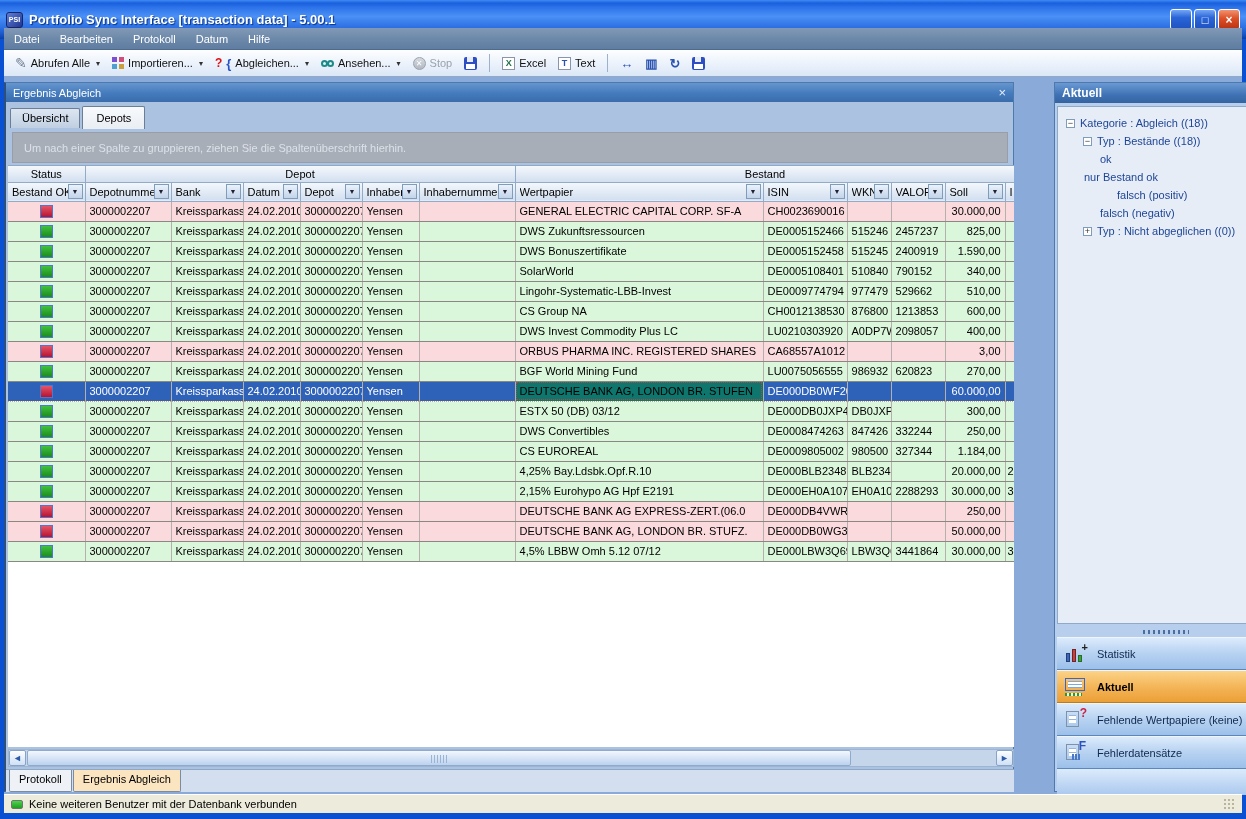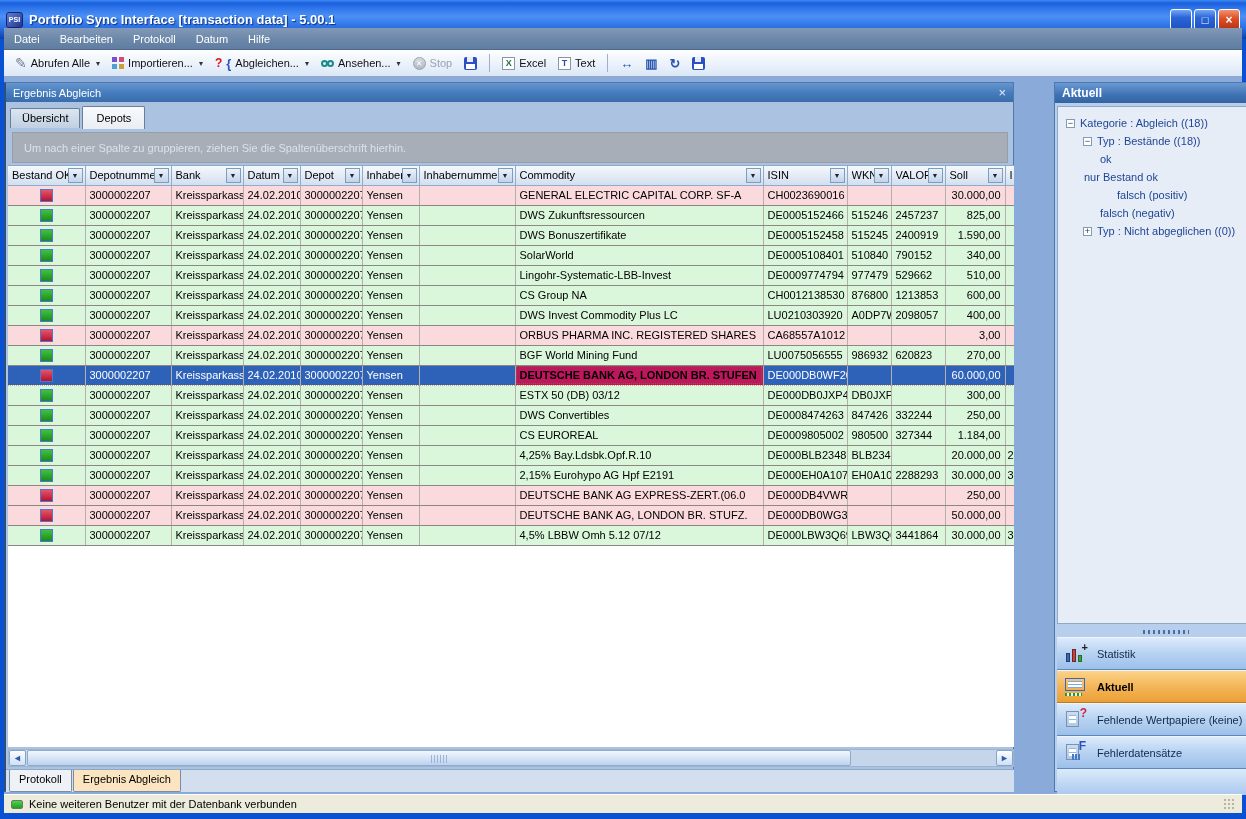--- a/index.html
+++ b/index.html
@@ -70,21 +70,21 @@
   td { height:20px; border-right:1px solid #b5b0ab; border-bottom:1px solid #8b8884; }
   tr.ok td { background:#dbf7db; }
   tr.err td { background:#fbdade; }
   td.stat { text-align:center; padding:1px 0; }
   .sicon { width:13px; height:13px; display:inline-block; border:1px solid #4d78cf; vertical-align:middle; }
   .sicon.g { background:linear-gradient(#3fc23f,#1d8a1d); }
   .sicon.r { background:linear-gradient(#e4556a,#b5132f); }
   td.num { text-align:right; }
   td.ist { padding:1px 1px; }
   tr.sel td { background:#2e61b8; color:#fff; border-bottom:1px dotted #d8a858; }
-  tr.sel td.focus { background:#be185d; color:#000; outline:1px dotted #9a5050; outline-offset:-2px;font-weight:bold; }
+  tr.sel td.focus { background:#0f766e; color:#000; outline:1px dotted #9a5050; outline-offset:-2px; }
 
   
   .hscroll { position:absolute; left:2px; top:666px; width:1006px; height:18px; background:#c6d6ea; border:1px solid #9db4d2; display:flex; align-items:stretch; }
   .sarrow { width:17px; background:linear-gradient(#fdfeff,#cfe0f4); border:1px solid #87a3c7; border-radius:2px; color:#2a5aa8; font-size:9px; display:flex; align-items:center; justify-content:center; }
   .sthumb { width:824px; margin-left:1px; background:linear-gradient(#f2f7fd,#bcd2ef); border:1px solid #8fabcb; border-radius:2px; position:relative; }
   .sthumb::after { content:""; position:absolute; left:50%; top:4px; width:16px; height:8px; margin-left:-8px;
     background:repeating-linear-gradient(90deg,#9ab4d6 0 1px,transparent 1px 3px); }
   .sarrow.right { margin-left:auto; }
   .btabs { position:absolute; left:0; top:686px; width:1008px; height:23px; background:#d3dfee; border-top:1px solid #8da7c6; display:flex; padding-left:3px; }
   .btab { padding:3px 9px; border:1px solid #7b8ba2; border-top:none; border-radius:0 0 2px 2px; background:#eef2f7; margin-right:1px; }
@@ -239,20 +239,25 @@
               <col style="width: 57px;">
               <col style="width: 96px;">
               <col style="width: 248px;">
               <col style="width: 84px;">
               <col style="width: 44px;">
               <col style="width: 54px;">
               <col style="width: 60px;">
               <col style="width: 10px;">
             </colgroup>
           <thead>
+            <tr class="band">
+                <th colspan="1">Status</th>
+                <th colspan="6">Depot</th>
+                <th colspan="6">Bestand</th>
+              </tr>
             <tr class="cols">
                 <th>
                   <span class="hcell">
                     <span class="hl">Bestand OK</span>
                     <span class="dd">▼</span>
                   </span>
                 </th>
                 <th>
                   <span class="hcell">
                     <span class="hl">Depotnummer</span>
@@ -284,21 +289,21 @@
                   </span>
                 </th>
                 <th>
                   <span class="hcell">
                     <span class="hl">Inhabernummer</span>
                     <span class="dd">▼</span>
                   </span>
                 </th>
                 <th>
                   <span class="hcell">
-                    <span class="hl">Commodity</span>
+                    <span class="hl">Wertpapier</span>
                     <span class="dd">▼</span>
                   </span>
                 </th>
                 <th>
                   <span class="hcell">
                     <span class="hl">ISIN</span>
                     <span class="dd">▼</span>
                   </span>
                 </th>
                 <th>

